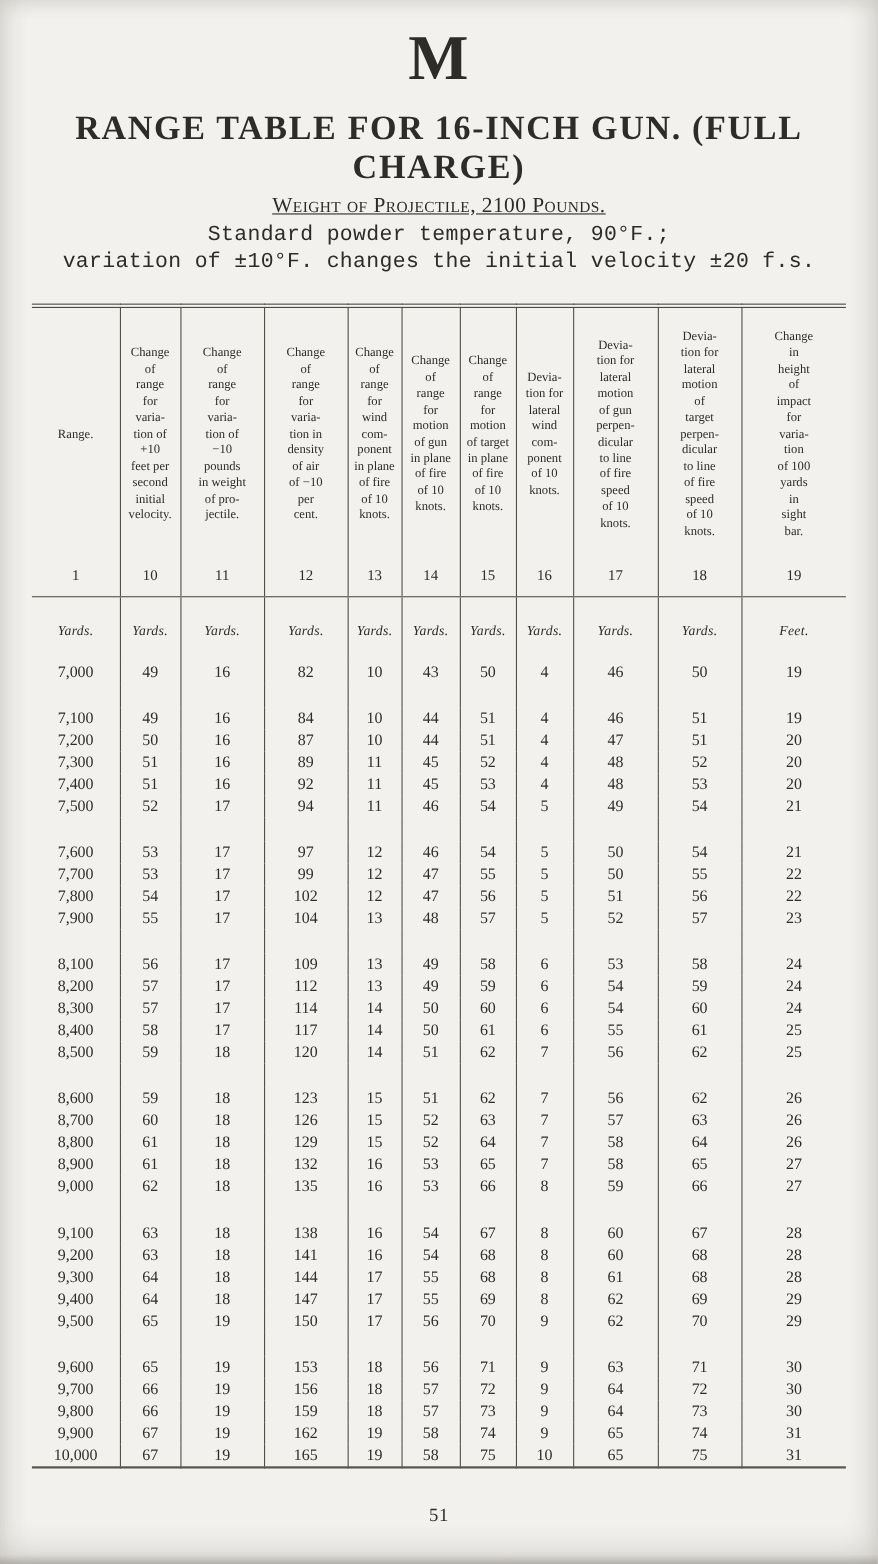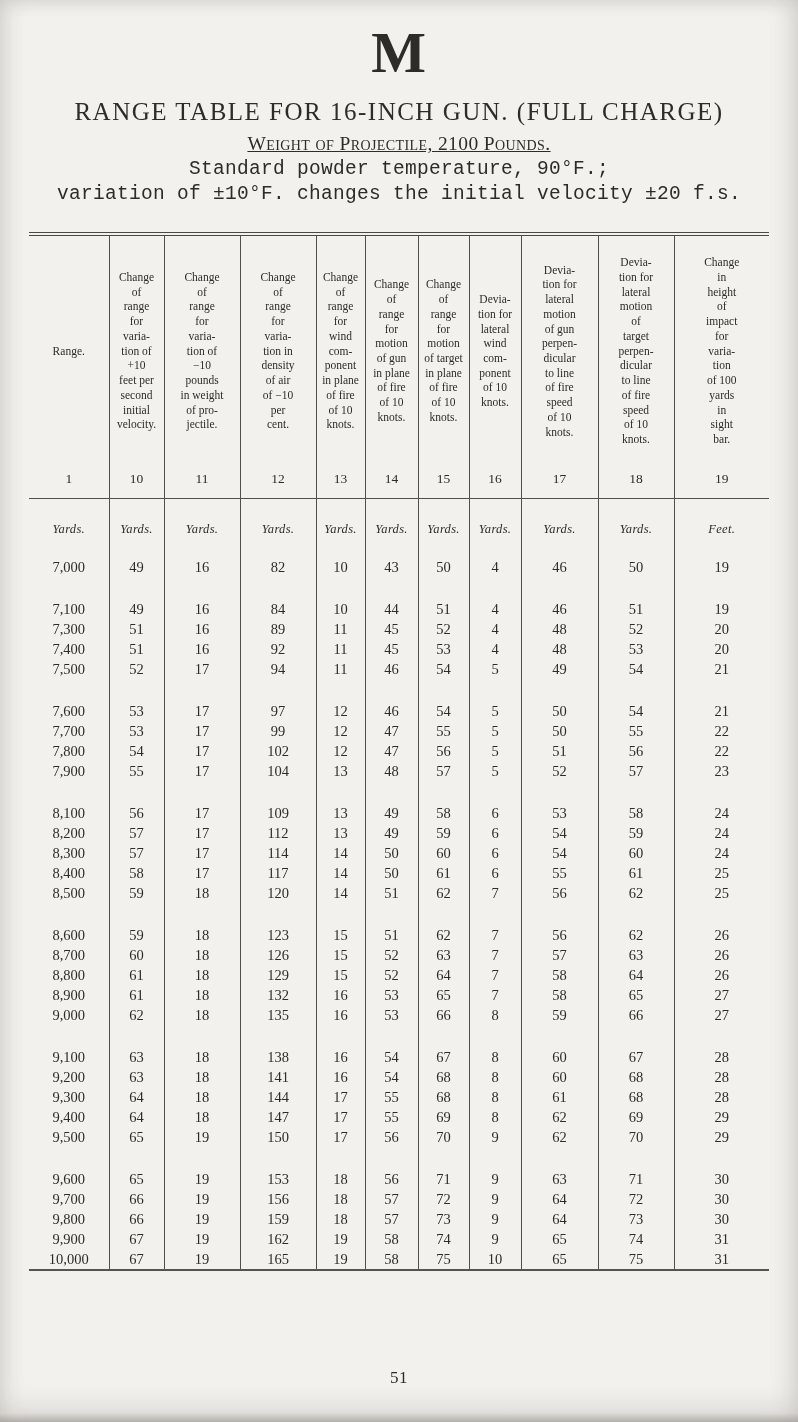--- a/index.html
+++ b/index.html
@@ -28,22 +28,22 @@
   .chapter-letter {
     text-align: center;
     font-size: 58px;
     font-weight: bold;
     line-height: 1;
     padding-top: 24px;
     letter-spacing: 1px;
   }
   .title {
     text-align: center;
-    font-size: 25px;
-    font-weight: normal;
+    font-size: 31px;
+    font-weight: bold;
     letter-spacing: 1.5px;
     margin: 16px 30px 0;
   }
   .subtitle-row {
     display: flex;
     justify-content: center;
     margin: 7px 36px 0;
     font-size: 19.5px;
     font-variant: small-caps;
     letter-spacing: 0.4px;
@@ -312,20 +312,33 @@
           <td>84</td>
           <td>10</td>
           <td>44</td>
           <td>51</td>
           <td>4</td>
           <td>46</td>
           <td>51</td>
           <td>19</td>
         </tr>
         <tr class="data">
+          <td>7,200</td>
+          <td>50</td>
+          <td>16</td>
+          <td>87</td>
+          <td>10</td>
+          <td>44</td>
+          <td>51</td>
+          <td>4</td>
+          <td>47</td>
+          <td>51</td>
+          <td>20</td>
+        </tr>
+        <tr class="data">
           <td>7,300</td>
           <td>51</td>
           <td>16</td>
           <td>89</td>
           <td>11</td>
           <td>45</td>
           <td>52</td>
           <td>4</td>
           <td>48</td>
           <td>52</td>

